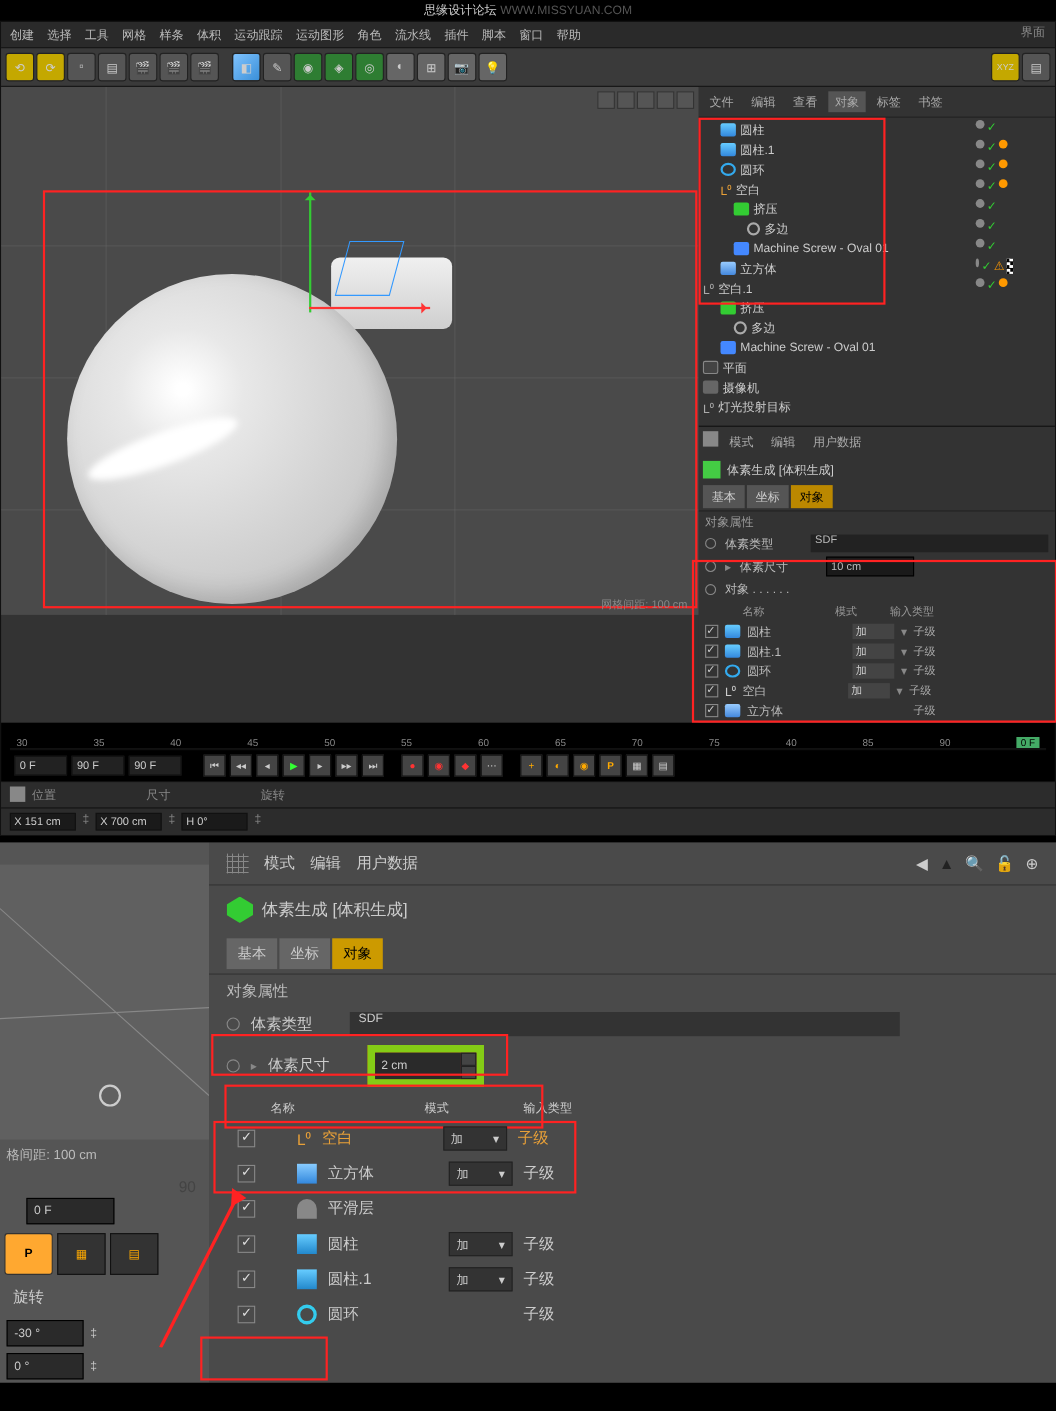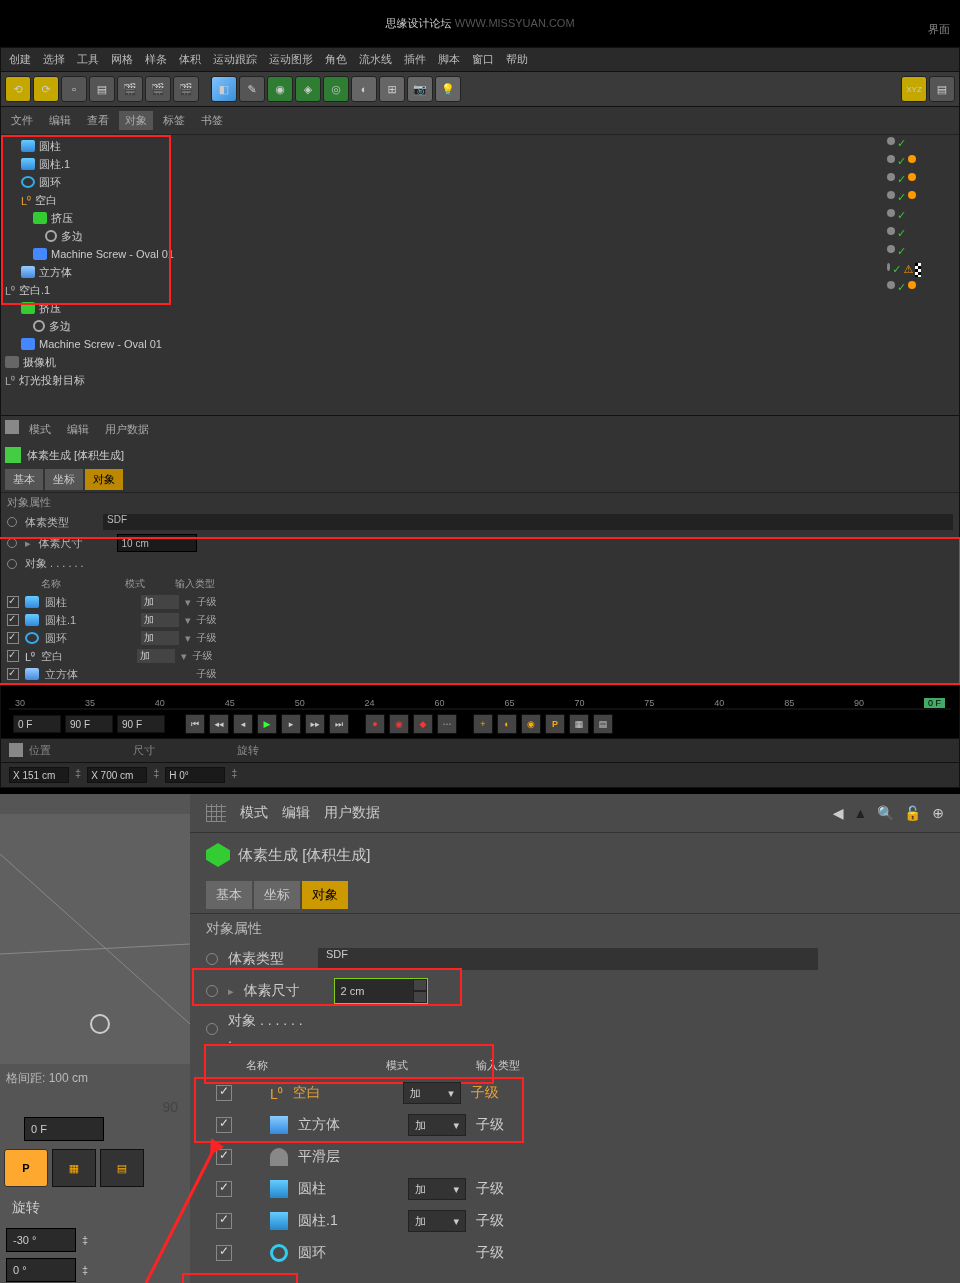--- a/index.html
+++ b/index.html
@@ -1,17 +1,17 @@
 <!DOCTYPE html>
 <html><head>
 <meta charset="utf-8">
 <style>
 *{margin:0;padding:0;box-sizing:border-box;font-family:Arial,"Microsoft YaHei",sans-serif;font-size:11px;color:#ccc}
 body{background:#000;width:960px}
-.top-watermark{text-align:center;color:#888;padding:16px;font-size:12px}
+.top-watermark{text-align:center;color:#888;padding:2px;font-size:12px}
 .top-watermark .url{color:#555}
 .panel-top{background:#333;border:1px solid #111}
 .menubar{display:flex;gap:12px;padding:4px 8px;background:#2a2a2a;border-bottom:1px solid #111}
 .menubar span{color:#bbb;font-size:11px}
 .toplabel{position:absolute;right:10px;top:22px;color:#888}
 .toolbar{display:flex;gap:2px;padding:4px;background:#3a3a3a;border-bottom:1px solid #111;align-items:center}
 .tbtn{width:26px;height:26px;background:#555;border:1px solid #222;border-radius:3px;display:flex;align-items:center;justify-content:center}
 .tbtn.cube{background:linear-gradient(135deg,#7fc3ff,#3a8fd8)}
 .tbtn.green{background:#2e7d32}
 .tbtn.ylw{background:#c4a800}
@@ -111,21 +111,21 @@
 .br-btns{display:flex;gap:2px;padding:4px 16px}
 .br-btns span{padding:5px 10px;background:#666;font-size:13px}
 .br-btns span.on{background:#cc9a00;color:#000}
 .br-sec{padding:6px 16px;font-size:14px;color:#bbb;border-top:1px solid #333}
 .br-row{display:flex;align-items:center;padding:4px 16px;gap:10px}
 .br-row .dt{width:12px;height:12px;border:1px solid #888;border-radius:50%}
 .br-row .arr{color:#888}
 .br-row .lbl{width:80px;font-size:14px}
 .br-sel{flex:1;max-width:500px;height:22px;background:#333;padding:0 8px;color:#ccc}
 .br-inp{width:78px;height:24px;background:#2a2a2a;border:1px solid #000;color:#ccc;padding:0 6px}
-.br-inp-wrap{display:flex;align-items:flex-end;border:1px solid #84cc16;background:#b91c1c}
+.br-inp-wrap{display:flex;align-items:flex-end;border:7px solid #84cc16;background:#b91c1c}
 .br-step{width:14px;height:24px;display:flex;flex-direction:column}
 .br-step div{flex:1;background:#444;border:1px solid #222}
 .br-table{padding:4px 16px;position:relative}
 .br-thead{display:flex;gap:10px;padding:4px 40px;font-size:13px;color:#aaa}
 .br-thead span:nth-child(1){width:130px}
 .br-thead span:nth-child(2){width:80px}
 .br-trow{display:flex;align-items:center;gap:10px;padding:4px 10px;height:32px}
 .br-chk{width:16px;height:16px;border:1px solid #888;position:relative}
 .br-chk.on::after{content:"✓";position:absolute;top:-2px;left:2px;color:#ddd;font-size:12px}
 .br-ico{width:18px;height:18px;display:inline-block}
@@ -181,20 +181,42 @@
     <div class="tbtn green">◎</div>
     <div class="tbtn grp">◐</div>
     <div class="tbtn grp">⊞</div>
     <div class="tbtn grp">📷</div>
     <div class="tbtn grp">💡</div>
     <div style="flex:1"></div>
     <div class="tbtn ylw" style="font-size:8px">XYZ</div>
     <div class="tbtn">▤</div>
   </div>
   <div class="split">
+    <div class="viewport">
+      <div class="vp-icons">
+          <div></div>
+          <div></div>
+          <div></div>
+          <div></div>
+          <div></div>
+        </div>
+      <div class="grid-line" style="left:0;right:0;top:30%;height:1px"></div>
+      <div class="grid-line" style="left:0;right:0;top:55%;height:1px"></div>
+      <div class="grid-line" style="left:0;right:0;top:80%;height:1px"></div>
+      <div class="grid-line" style="top:0;bottom:0;left:15%;width:1px"></div>
+      <div class="grid-line" style="top:0;bottom:0;left:40%;width:1px"></div>
+      <div class="grid-line" style="top:0;bottom:0;left:65%;width:1px"></div>
+      <div class="cylpart"></div>
+      <div class="sphere"></div>
+      <div class="axis-y"></div>
+      <div class="axis-x"></div>
+      <div class="gizmo-blue"></div>
+      <div class="vp-frame"></div>
+      <div class="vp-label">网格间距: 100 cm</div>
+    </div>
     <div class="side">
       <div class="sidetabs">
         <span>文件</span>
         <span>编辑</span>
         <span>查看</span>
         <span class="on">对象</span>
         <span>标签</span>
         <span>书签</span>
       </div>
       <div class="hierarchy">
@@ -241,20 +263,24 @@
           </div>
         <div class="hrow" style="padding-left:28px">
             <span class="hico i-poly"></span>
             <span>多边</span>
           </div>
         <div class="hrow" style="padding-left:16px">
             <span class="hico i-scr"></span>
             <span>Machine Screw - Oval 01</span>
           </div>
         <div class="hrow">
+            <span class="hico i-flr"></span>
+            <span>平面</span>
+          </div>
+        <div class="hrow">
             <span class="hico i-cam"></span>
             <span>摄像机</span>
           </div>
         <div class="hrow">
             <span style="color:#aaa">L⁰</span>
             <span>灯光投射目标</span>
           </div>
         <div class="tags-col">
           <div class="t">
               <span class="dot d-gr"></span>
@@ -384,21 +410,21 @@
       </div>
     </div>
   </div>
   <div class="timeline">
     <div class="tl-ruler">
       <span>30</span>
         <span>35</span>
         <span>40</span>
         <span>45</span>
         <span>50</span>
-        <span>24</span>
+        <span>55</span>
         <span>60</span>
         <span>65</span>
         <span>70</span>
         <span>75</span>
         <span>40</span>
         <span>85</span>
         <span>90</span>
         <span style="background:#4a6;padding:0 4px;color:#000">0 F</span>
     </div>
     <div class="tl-ctrl">
@@ -514,24 +540,20 @@
         <span class="arr">▸</span>
         <span class="lbl">体素尺寸</span>
       <div class="br-inp-wrap">
           <input class="br-inp" style="border: none;" value="2 cm">
           <div class="br-step">
             <div></div>
             <div></div>
           </div>
         </div>
     </div>
-    <div class="br-row">
-        <span class="dt"></span>
-        <span class="lbl">对象 . . . . . . .</span>
-      </div>
     <div class="br-table">
       <div class="redline" style="left:14px;top:-6px;width:290px;height:40px"></div>
       <div class="br-thead">
           <span>名称</span>
           <span>模式</span>
           <span>输入类型</span>
         </div>
       <div style="position:relative">
         <div class="redline" style="left:-12px;top:0;width:330px;height:66px"></div>
         <div class="br-trow">

